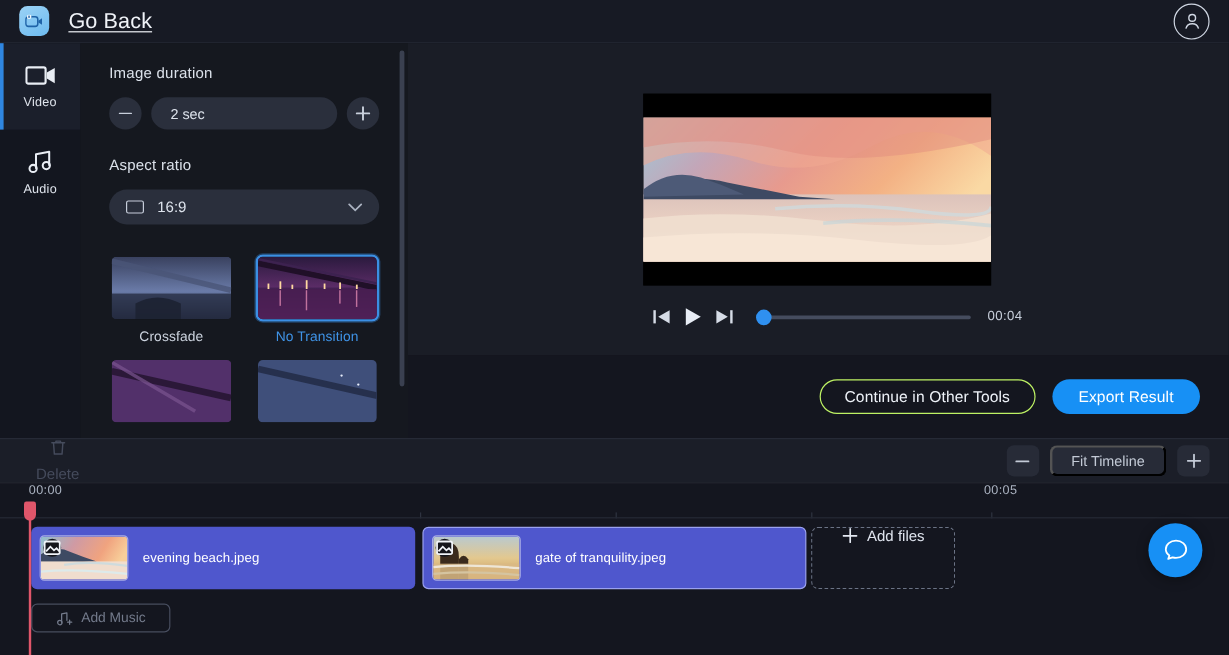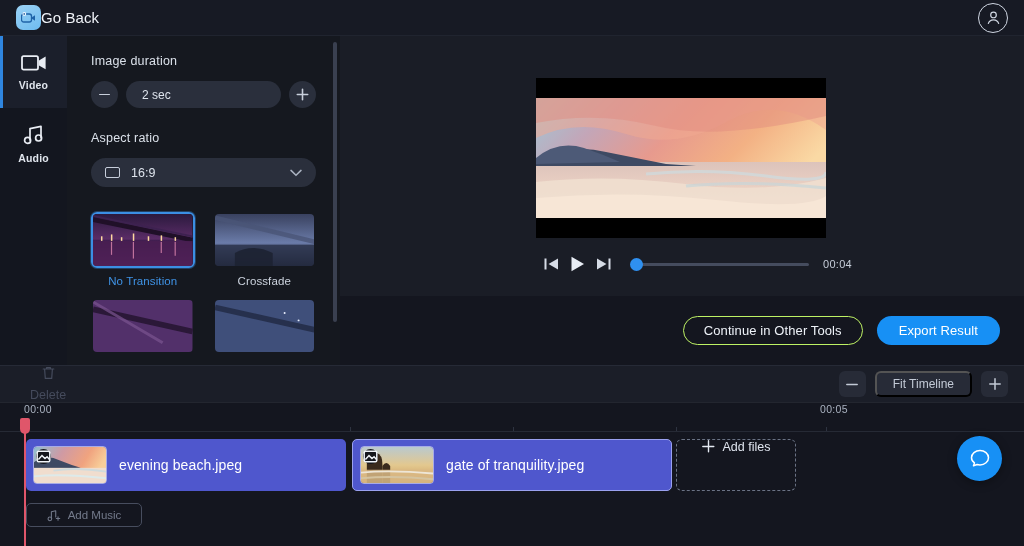--- a/index.html
+++ b/index.html
@@ -20,22 +20,22 @@
     border-bottom: 1px solid #20242f;
   }
   .logo {
     width: 25px; height: 25px; margin-left: 16px; border-radius: 7px;
     background: linear-gradient(150deg,#9bd2f5,#6dbbf0);
     display: flex; align-items: center; justify-content: center;
     flex: none;
   }
   .logo svg { display:block; }
   .goback {
-    margin-left: 0; font-size: 15px; color: #f0f3f8;
-    text-underline-offset: 3px; cursor: pointer;
+    margin-left: 16px; font-size: 18px; color: #f0f3f8;
+    text-decoration: underline; text-underline-offset: 3px; cursor: pointer;
     letter-spacing: .1px;
   }
   .topright { margin-left: auto; display: flex; align-items: center; gap: 16px; margin-right: 16px; }
   .premium-btn {
     height: 25px; padding: 0 28px; border-radius: 14px;
     border: 1px solid #2f7fd4; background: transparent;
     color: #eef2f8; font-size: 12.5px; font-family: inherit;
     display: flex; align-items: center; justify-content: center; cursor: pointer;
     letter-spacing: .2px;
   }
@@ -46,21 +46,21 @@
   }
 
   
   .rail {
     position: absolute; left: 0; top: 36px; width: 67px; height: 329px;
     background: #13161f;
   }
   .rail-item {
     position: relative; height: 72px; display: flex; flex-direction: column;
     align-items: center; justify-content: center; gap: 7px; cursor: pointer;
-    color: #e6eaf1; font-size: 11px; font-weight: bold;
+    color: #e6eaf1; font-size: 11px;
   }
   .rail-item.active { background: #1b1f2b; }
   .rail-item.active::before {
     content:''; position:absolute; left:0; top:0; bottom:0; width:3px; background:#2f86e0;
   }
   .rail-item .lbl { font-size: 10.5px; color: #dfe4ec; letter-spacing:.2px; }
 
   
   .panel {
     position: absolute; left: 67px; top: 36px; width: 273px; height: 329px;
@@ -190,21 +190,21 @@
   .clip.selected { border:1.5px solid #9aa1ef; }
   .clip-thumb {
     width:74px; height:38px; margin-left:7px; border-radius:4px; overflow:hidden;
     position:relative; flex:none; border:1px solid rgba(255,255,255,.5);
   }
   .clip-thumb svg { display:block; width:100%; height:100%; }
   .img-badge {
     position:absolute; left:2px; top:2px; width:15px; height:15px; border-radius:50%;
     background:#15161c; display:flex; align-items:center; justify-content:center;
   }
-  .clip-name { margin-left:12px; font-size:14px; color:#fff; letter-spacing:.1px;
+  .clip-name { margin-left:12px; font-size:11px; color:#fff; letter-spacing:.1px;
                white-space:nowrap; overflow:hidden; }
   .addfiles {
     position:absolute; top:0; left:676px; width:120px; height:52px; border-radius:6px;
     border:1.5px dashed #6b7385; background:transparent;
     display:flex; align-items:flex-start; justify-content:center; gap:8px;
     font-size:12.5px; color:#dfe4ee; cursor:pointer;
   }
   .addmusic {
     position:absolute; left:26px; top:503px; width:116px; height:24px;
     border:1px solid #474d5e; border-radius:5px;
@@ -278,20 +278,39 @@
       <div class="section-label">Aspect ratio</div>
       <div class="select-field">
         <span class="ratio-ico"></span>
         <span>16:9</span>
         <svg class="chev" width="12" height="8" viewBox="0 0 12 8" aria-hidden="true">
           <path d="M1 1.4 L6 6.3 L11 1.4" fill="none" stroke="#aab2c0" stroke-width="1.5" stroke-linecap="round"></path>
         </svg>
       </div>
 
       <div class="trans-grid">
+
+        <div class="trans-item">
+          <div class="thumb">
+            <svg viewBox="0 0 100 56" preserveAspectRatio="none" aria-hidden="true">
+              <defs>
+                  <linearGradient id="g2" x1="0" y1="0" x2="0" y2="1">
+                <stop offset="0" stop-color="#39415f"></stop>
+                    <stop offset="0.55" stop-color="#6a7ba8"></stop>
+                <stop offset="1" stop-color="#2a3048"></stop>
+                  </linearGradient>
+                </defs>
+              <rect width="100" height="56" fill="url(#g2)"></rect>
+              <path d="M0 4 L100 30" stroke="#4a5577" stroke-width="5" opacity="0.8"></path>
+              <rect y="33" width="100" height="23" fill="#232a3e" opacity="0.75"></rect>
+              <path d="M20 42 Q38 31 58 42 L58 56 L20 56 Z" fill="#1d2232" opacity="0.9"></path>
+            </svg>
+          </div>
+          <div class="trans-name">Crossfade</div>
+        </div>
 
         <div class="trans-item selected">
           <div class="thumb">
             <svg viewBox="0 0 100 56" preserveAspectRatio="none" aria-hidden="true">
               <defs>
                   <linearGradient id="g1" x1="0" y1="0" x2="0" y2="1">
                 <stop offset="0" stop-color="#2b1a3e"></stop>
                     <stop offset="0.48" stop-color="#5a2c66"></stop>
                 <stop offset="0.52" stop-color="#3a1b4a"></stop>
                     <stop offset="1" stop-color="#6d2f71"></stop>
@@ -317,39 +336,20 @@
               <rect x="82" y="30" width="1.2" height="15"></rect>
                 </g>
             </svg>
           </div>
           <div class="trans-name">No Transition</div>
         </div>
 
         <div class="trans-item">
           <div class="thumb">
             <svg viewBox="0 0 100 56" preserveAspectRatio="none" aria-hidden="true">
-              <defs>
-                  <linearGradient id="g2" x1="0" y1="0" x2="0" y2="1">
-                <stop offset="0" stop-color="#39415f"></stop>
-                    <stop offset="0.55" stop-color="#6a7ba8"></stop>
-                <stop offset="1" stop-color="#2a3048"></stop>
-                  </linearGradient>
-                </defs>
-              <rect width="100" height="56" fill="url(#g2)"></rect>
-              <path d="M0 4 L100 30" stroke="#4a5577" stroke-width="5" opacity="0.8"></path>
-              <rect y="33" width="100" height="23" fill="#232a3e" opacity="0.75"></rect>
-              <path d="M20 42 Q38 31 58 42 L58 56 L20 56 Z" fill="#1d2232" opacity="0.9"></path>
-            </svg>
-          </div>
-          <div class="trans-name">Crossfade</div>
-        </div>
-
-        <div class="trans-item">
-          <div class="thumb">
-            <svg viewBox="0 0 100 56" preserveAspectRatio="none" aria-hidden="true">
               <rect width="100" height="56" fill="#52306a"></rect>
               <path d="M0 10 L100 34" stroke="#2b1838" stroke-width="6"></path>
               <path d="M0 2 L70 46" stroke="#7b5490" stroke-width="3" opacity="0.7"></path>
             </svg>
           </div>
           <div class="trans-name"></div>
         </div>
 
         <div class="trans-item">
           <div class="thumb">

